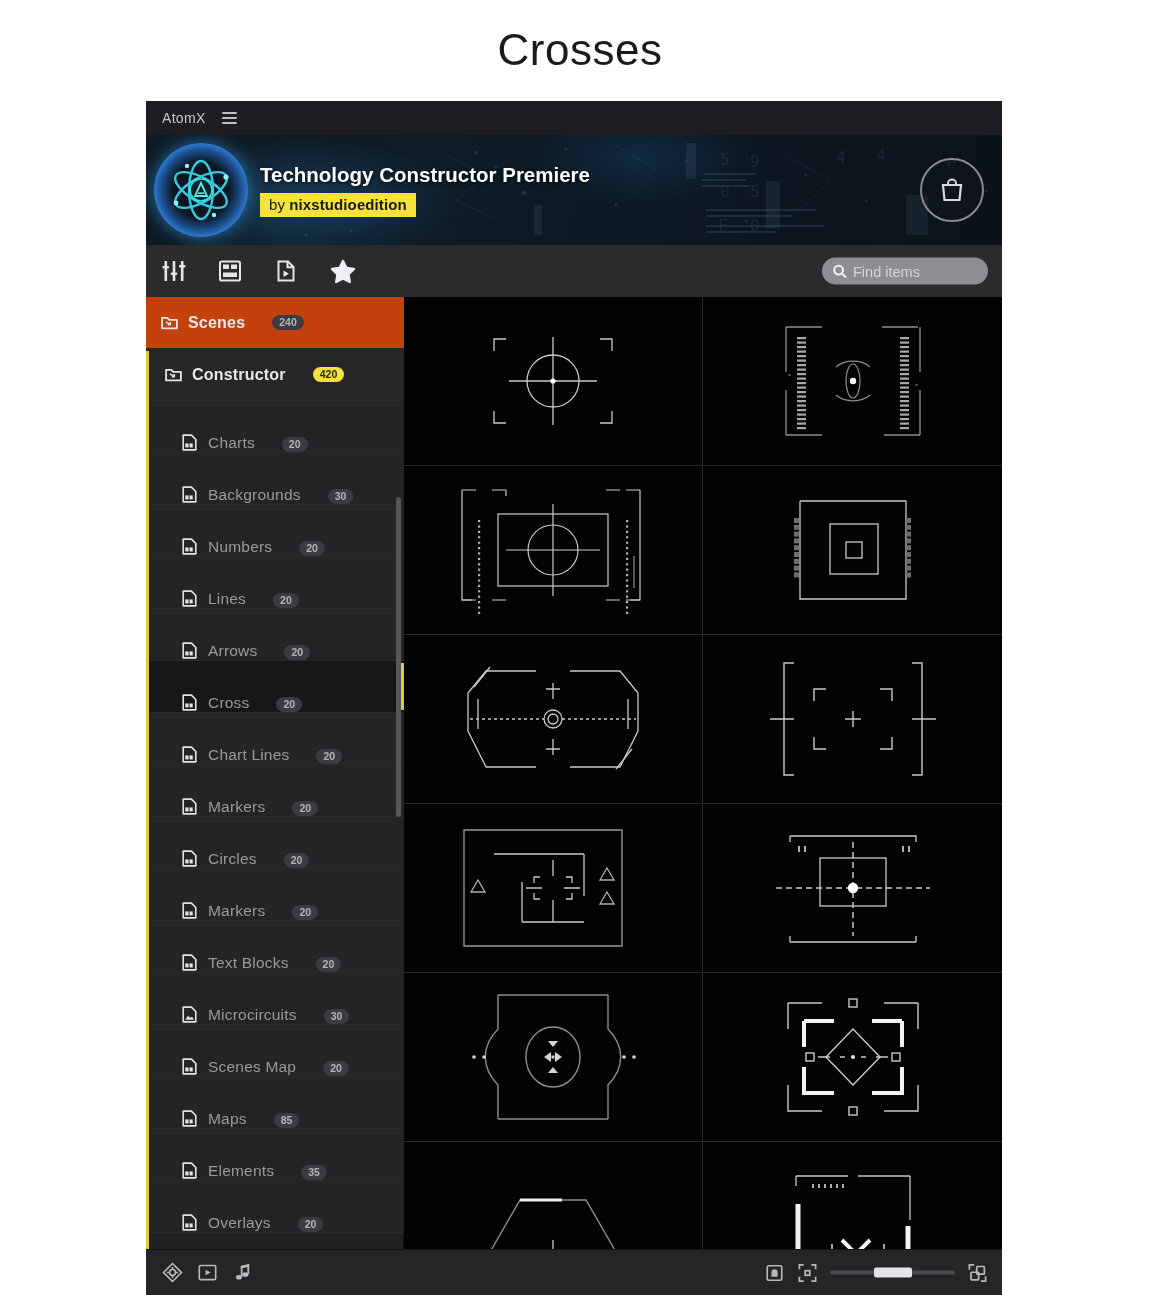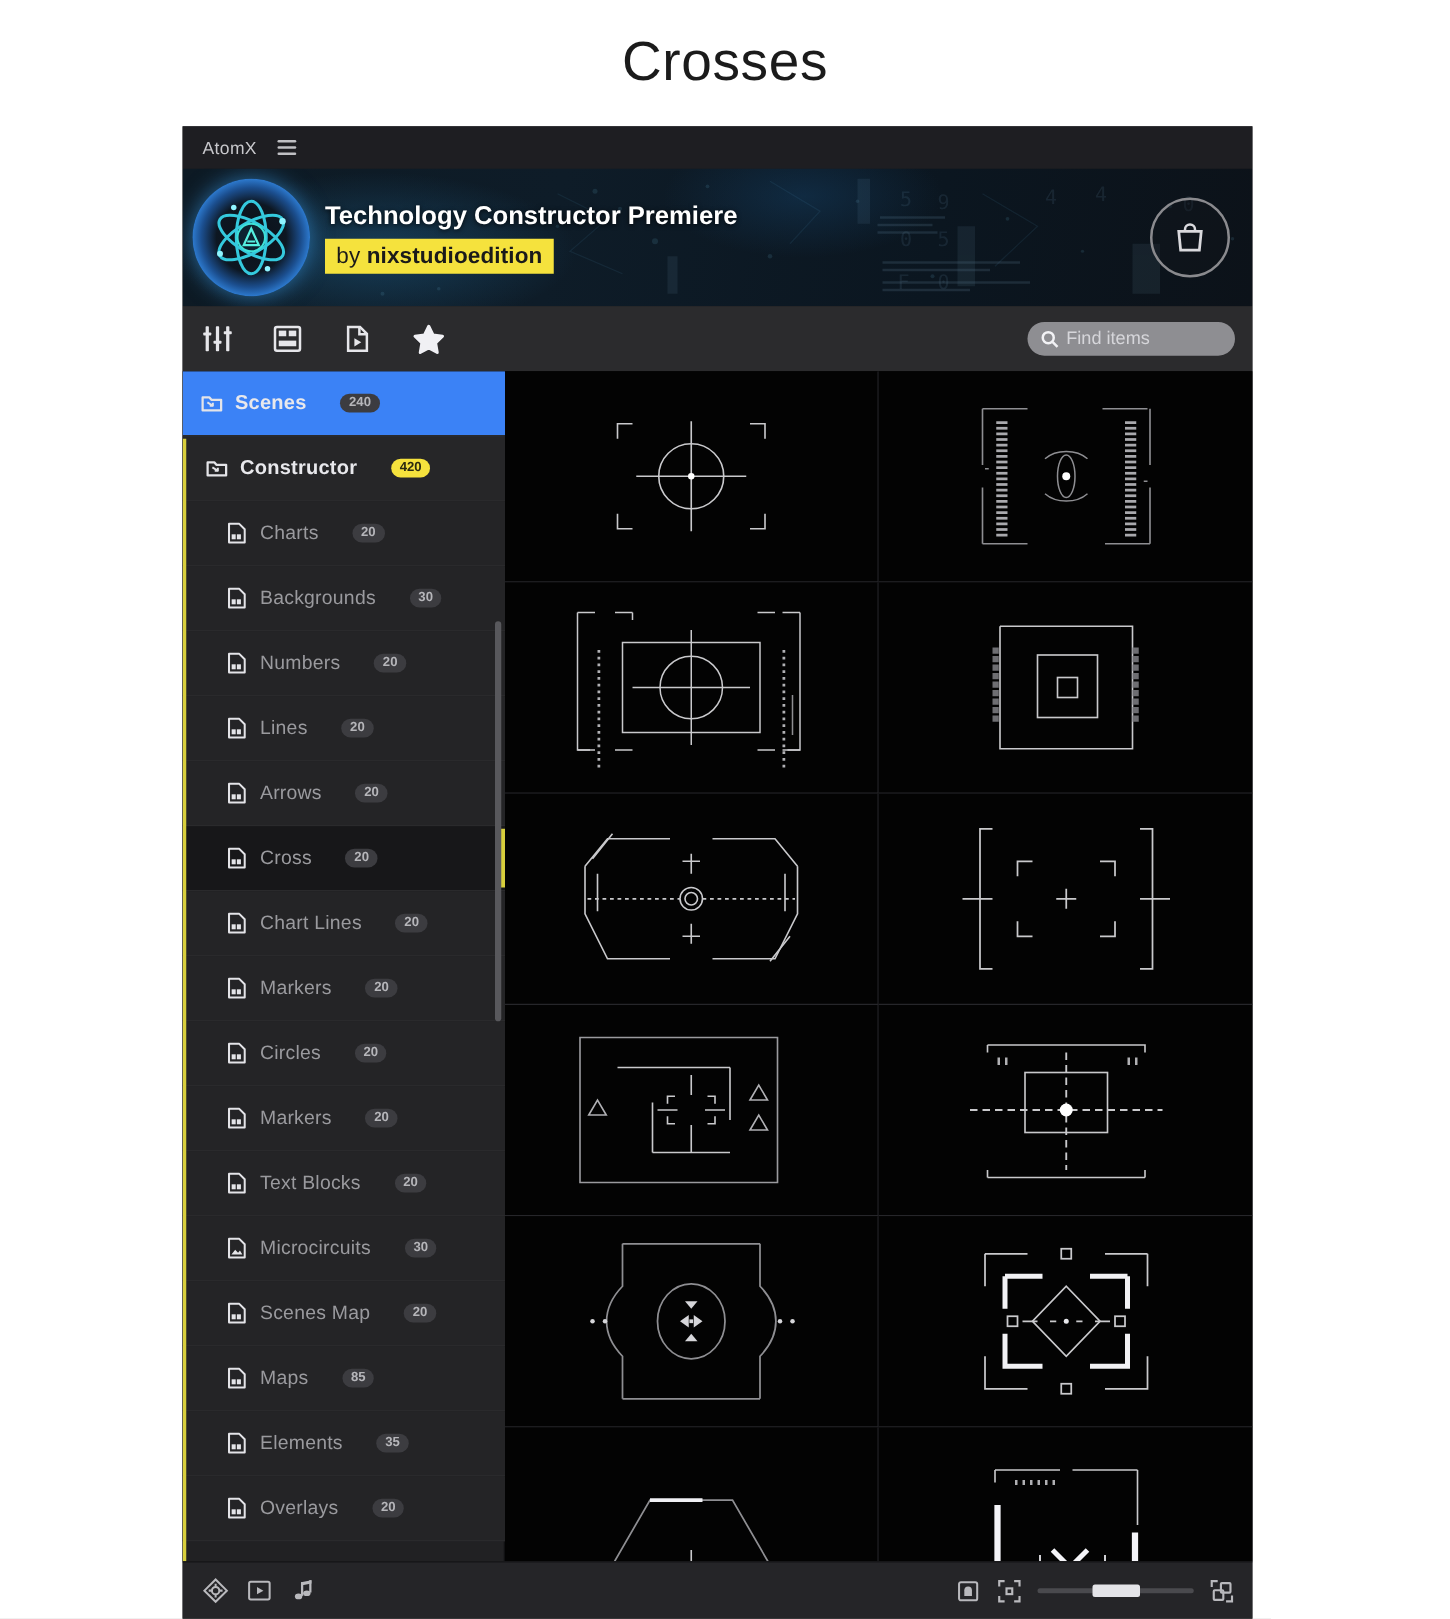--- a/index.html
+++ b/index.html
@@ -97,21 +97,21 @@
     font-weight: bold;
     line-height: 22px;
     text-shadow: 0 1px 4px rgba(0,0,0,0.8);
     max-width: 330px;
   }
   .banner-author {
     display: inline-block;
     margin-top: 7px;
     background: #f5e23d;
     color: #1a1a1a;
-    font-size: 18px;
+    font-size: 15px;
     font-weight: bold;
     padding: 3px 9px 4px 9px;
     letter-spacing: 0.1px;
   }
   .banner-author .by { font-weight: normal; }
 
   .bag-btn {
     position: absolute;
     right: 18px; top: 50%;
     transform: translateY(-50%);
@@ -179,23 +179,23 @@
   .side-row {
     height: 52px;
     display: flex;
     align-items: center;
     gap: 9px;
     padding-left: 14px;
     border-bottom: 1px solid #2a2a2c;
     cursor: pointer;
     position: relative;
   }
-  .side-row.top { background: #3b82f6; }
+  .side-row.top { background: #c2410c; }
   .side-row.constructor { background: #262628; padding-left: 18px; }
-  .side-row.sub { padding-left: 34px; background: #242426; }
+  .side-row.sub { padding-left: 34px; background: #242426; align-items: flex-end; }
   .side-row.active { background: #171719; }
   .side-row.active::after {
     content: "";
     position: absolute;
     right: 0; top: 2px; bottom: 2px;
     width: 4px;
     background: #d8cf3c;
   }
   .side-label {
     color: #9a9a9e;

